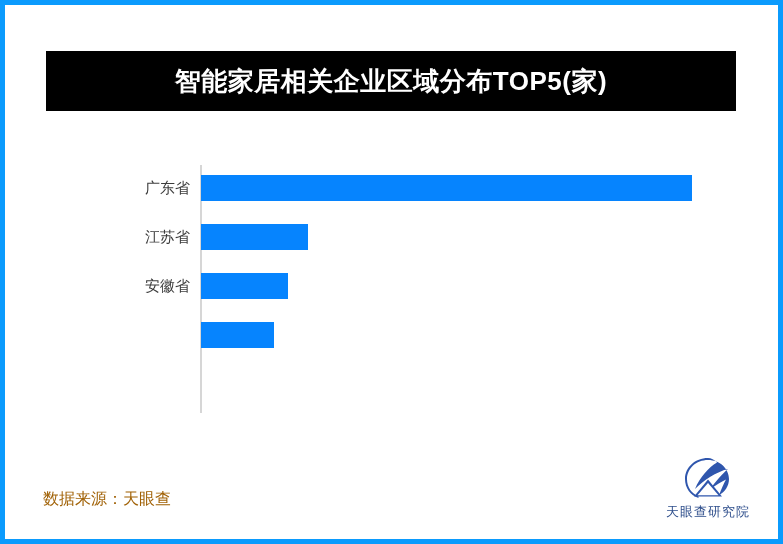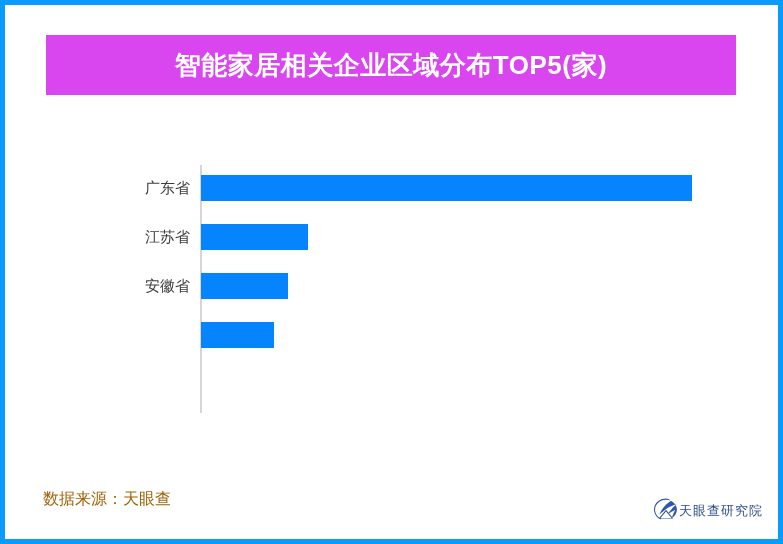--- a/index.html
+++ b/index.html
@@ -16,24 +16,24 @@
     height: 544px;
     box-sizing: border-box;
     background: #ffffff;
     border: 5px solid #0b9bfd;
     overflow: hidden;
   }
   
   .banner {
     position: absolute;
     left: 41px;
-    top: 30px;
+    top: 46px;
     width: 690px;
     height: 60px;
-    background: #d946ef;
+    background: #000000;
     display: flex;
     align-items: center;
     justify-content: center;
   }
   .banner-title {
     color: #ffffff;
     font-size: 26px;
     font-weight: bold;
     letter-spacing: 0.5px;
     line-height: 1;
@@ -93,25 +93,25 @@
     position: absolute;
     left: 38px;
     top: 484px;
     font-size: 16px;
     color: #a16207;
     white-space: nowrap;
   }
   .logo {
     position: absolute;
     left: 648px;
-    top: 468px;
+    top: 451px;
     width: 110px;
     height: 72px;
     display: flex;
-    flex-direction: row;
+    flex-direction: column;
     align-items: center;
     justify-content: flex-start;
   }
   .logo-mark {
     width: 50px;
     height: 44px;
     display: block;
   }
   .logo-text {
     margin-top: 3px;

